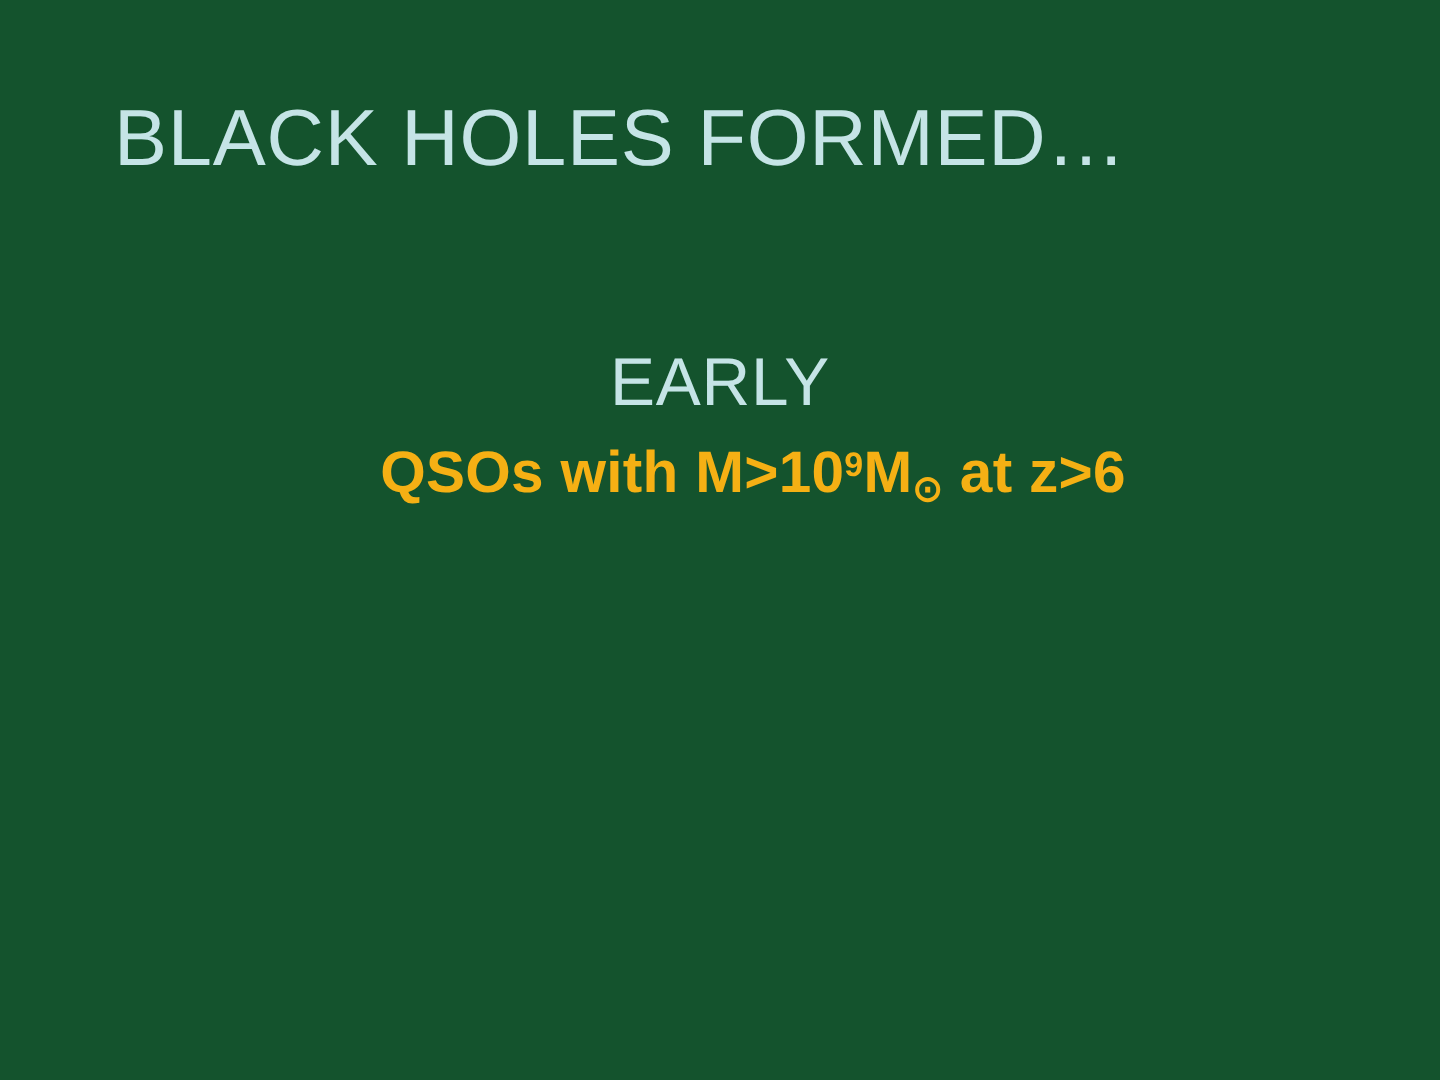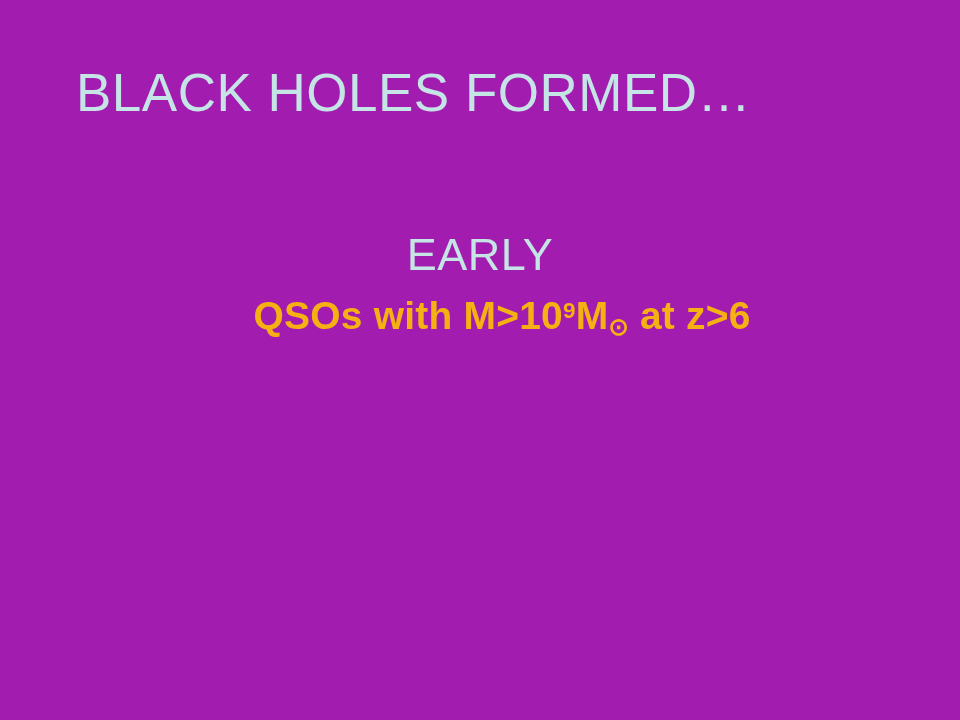--- a/index.html
+++ b/index.html
@@ -9,21 +9,21 @@
   body {
     width: 960px;
     height: 720px;
     overflow: hidden;
     font-family: "Liberation Sans", sans-serif;
   }
   #slide {
     position: relative;
     width: 960px;
     height: 720px;
-    background: #a21caf;
+    background: #14532d;
     box-sizing: border-box;
   }
   #slide-title {
     position: absolute;
     left: 76px;
     top: 62px;
     width: 808px;
     font-size: 53px;
     line-height: 62px;
     font-weight: 400;

